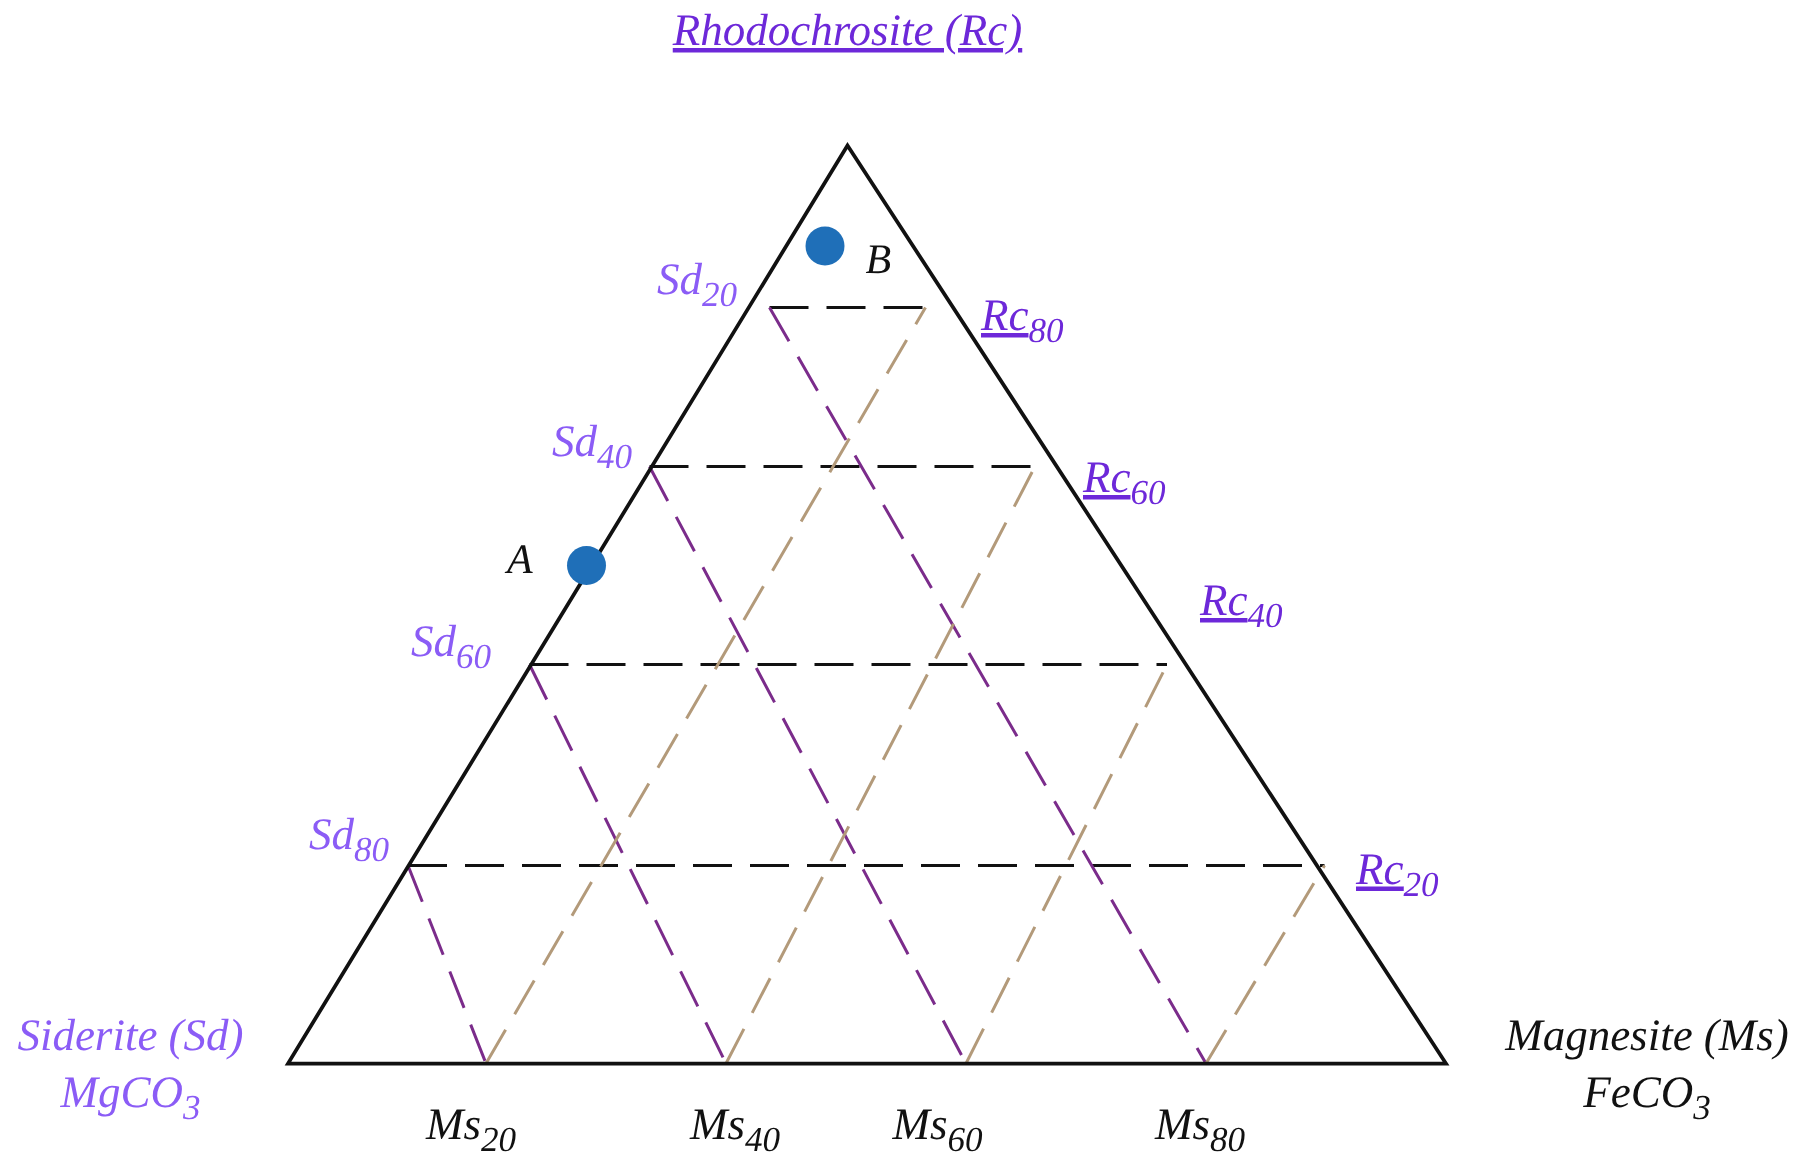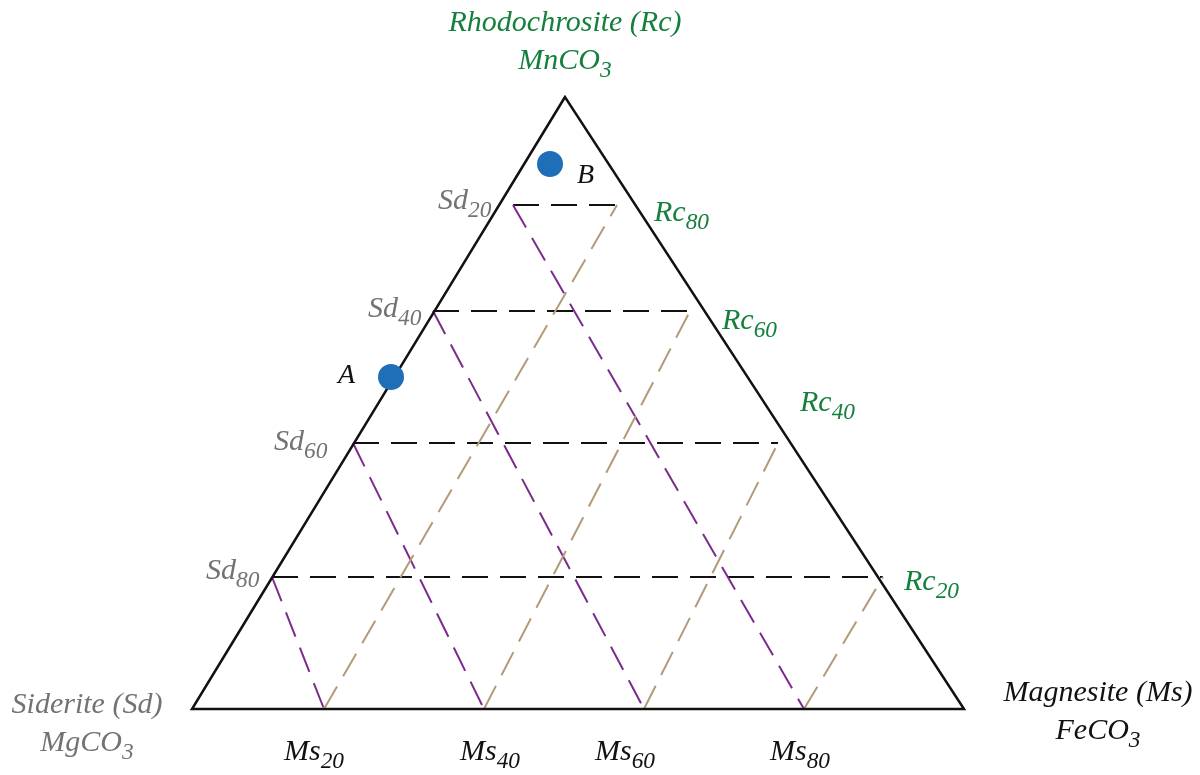--- a/index.html
+++ b/index.html
@@ -1,22 +1,22 @@
 <!DOCTYPE html>
 <html><head>
 <meta charset="utf-8">
 <style>
   html, body { margin: 0; padding: 0; background: #ffffff; }
   body { width: 1200px; height: 775px; position: relative; overflow: hidden;
          font-family: "Liberation Serif", "DejaVu Serif", serif; }
   #diagram { position: absolute; left: 0; top: 0; }
   .lbl { position: absolute; font-style: italic; white-space: nowrap; line-height: 1; }
   .lbl sub { font-size: 0.78em; vertical-align: -0.35em; }
-  .purple { color: #15803d; }
-  .tan { color: #737373; margin-top: 12px; }
+  .purple { color: #6d28d9; text-decoration: underline; }
+  .tan { color: #8b5cf6; }
   .black { color: #111111; }
   .vtx { font-size: 30px; text-align: center; }
   .tick { font-size: 30px; }
   .pt { font-size: 28px; color: #111; }
 </style>
 </head>
 <body>
 
 <svg id="diagram" width="1200" height="775" viewBox="0 0 1200 775">
 
@@ -42,21 +42,20 @@
   </g>
 
   <polygon points="565,97 192,709 964,709" fill="none" stroke="#111" stroke-width="2.5"></polygon>
 
   <circle cx="391" cy="377" r="13" fill="#1f6fb8"></circle>
   <circle cx="550" cy="164" r="13" fill="#1f6fb8"></circle>
 </svg>
 
 <div class="lbl vtx purple" style="left:420px; top:6px; width:290px;">
   <div>Rhodochrosite (Rc)</div>
-  <div style="margin-top:8px;"><span>MnCO</span><sub>3</sub></div>
 </div>
 <div class="lbl vtx tan" style="left:-8px; top:676px; width:190px;">
   <div>Siderite (Sd)</div>
   <div style="margin-top:8px;"><span>MgCO</span><sub>3</sub></div>
 </div>
 <div class="lbl vtx black" style="left:982px; top:676px; width:232px;">
   <div>Magnesite (Ms)</div>
   <div style="margin-top:8px;"><span>FeCO</span><sub>3</sub></div>
 </div>
 

